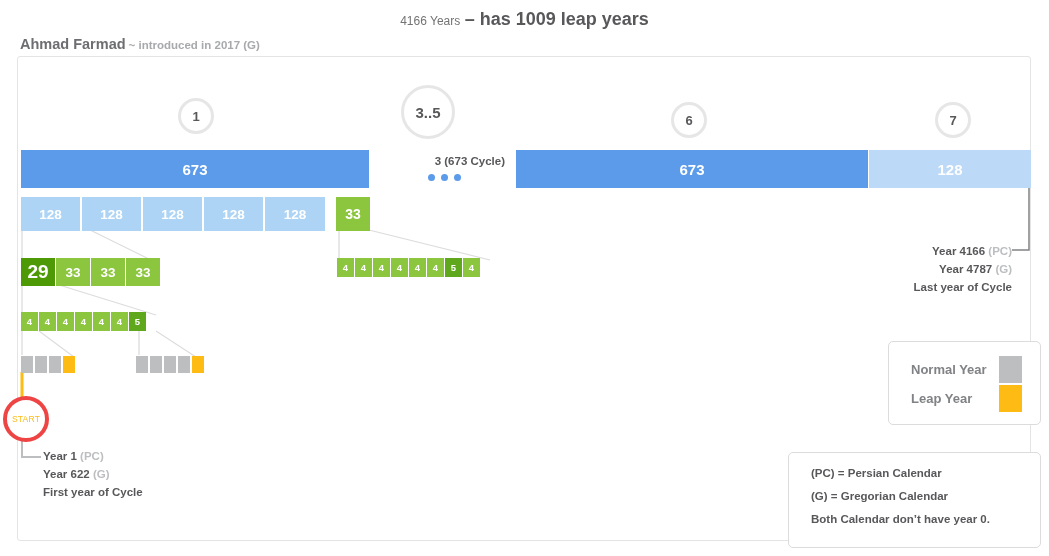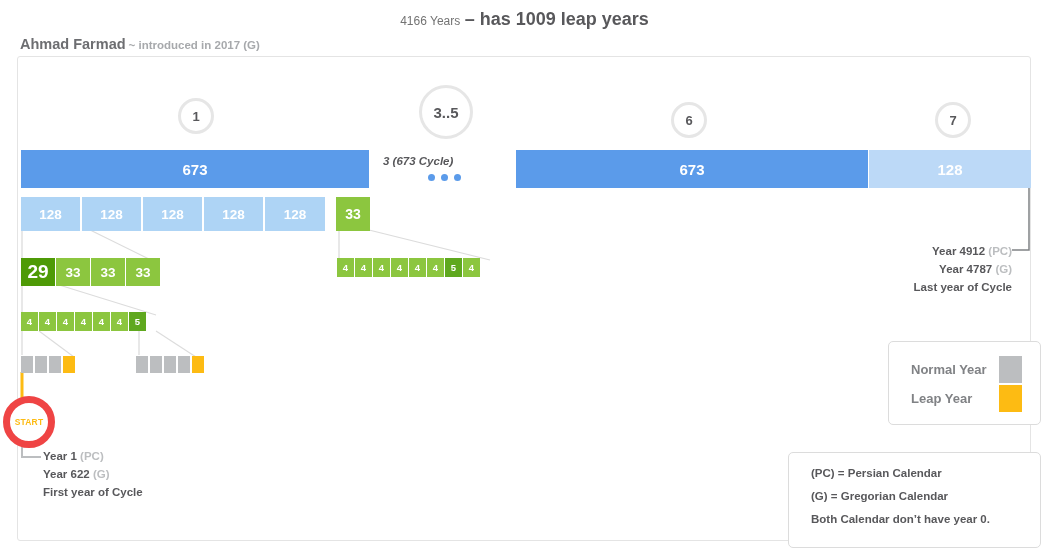--- a/index.html
+++ b/index.html
@@ -53,21 +53,21 @@
   .bar{
     display:flex;align-items:center;justify-content:center;
     color:#fff;font-weight:bold;font-size:15px;
     box-sizing:border-box;
   }
   .bar.dark{background:#5b9bea;}
   .bar.light{background:#bcd9f7;}
 
   .cycle-label{
     font-size:11.5px;font-weight:bold;color:#58585b;
-    text-align:left;white-space:nowrap;font-style:italic;
+    text-align:right;white-space:nowrap;
   }
   .dots{display:flex;gap:6px;justify-content:center;margin-top:7px;}
   .dots i{width:7px;height:7px;border-radius:50%;background:#5b9bea;display:block;}
 
   
   .boxrow{display:flex;}
   .box{
     display:flex;align-items:center;justify-content:center;
     color:#fff;font-weight:bold;
     box-sizing:border-box;
@@ -86,23 +86,23 @@
   .yearrow{display:flex;gap:2px;}
   .ynorm{width:12px;height:17px;background:#bcbec0;}
   .yleap{width:12px;height:17px;background:#fdbb13;}
 
   
   #wires{left:0;top:0;width:1049px;height:556px;pointer-events:none;}
 
   
   #start{
     left:3px;top:396px;width:38px;height:38px;
-    border-radius:50%;border:7px solid #ef4444;background:#fff;
+    border-radius:50%;border:4px solid #ef4444;background:#fff;
     display:flex;align-items:center;justify-content:center;
-    font-size:8.5px;font-weight:bold;color:#fdbb13;letter-spacing:.2px;
+    font-size:8.5px;font-weight:normal;color:#fdbb13;letter-spacing:.2px;
   }
 
   
   .annot{font-size:11.5px;font-weight:bold;color:#58585b;line-height:18px;white-space:nowrap;}
   .annot .g{color:#bcbec0;font-weight:bold;}
   .annot.right{text-align:right;}
 
   
   #legend{
     left:888px;top:341px;width:153px;height:84px;
@@ -164,21 +164,21 @@
 
   <path d="M22,434 L22,457 L41,457" stroke="#bcbec0" stroke-width="2" fill="none"></path>
 
   <path d="M1029,188 L1029,250 L1012,250" stroke="#808285" stroke-width="1.5" fill="none"></path>
 </svg>
 
 <div class="abs circle" style="left:178px;top:98px;width:36px;height:36px;">
   <span>1</span>
 </div>
 
-<div class="abs circle big" style="left:419px;top:85px;">
+<div class="abs circle big" style="left:401px;top:85px;">
   <span>3..5</span>
 </div>
 
 <div class="abs circle" style="left:671px;top:102px;width:36px;height:36px;">
   <span>6</span>
 </div>
 
 <div class="abs circle" style="left:935px;top:102px;width:36px;height:36px;">
   <span>7</span>
 </div>
@@ -338,21 +338,21 @@
   </div>
   <div>
     <span>Year 622</span>
     <span class="g">(G)</span>
   </div>
   <div>First year of Cycle</div>
 </div>
 
 <div class="abs annot right" style="left:782px;top:242px;width:230px;">
   <div>
-    <span>Year 4912</span>
+    <span>Year 4166</span>
     <span class="g">(PC)</span>
   </div>
   <div>
     <span>Year 4787</span>
     <span class="g">(G)</span>
   </div>
   <div>Last year of Cycle</div>
 </div>
 
 <div class="abs" id="legend">

